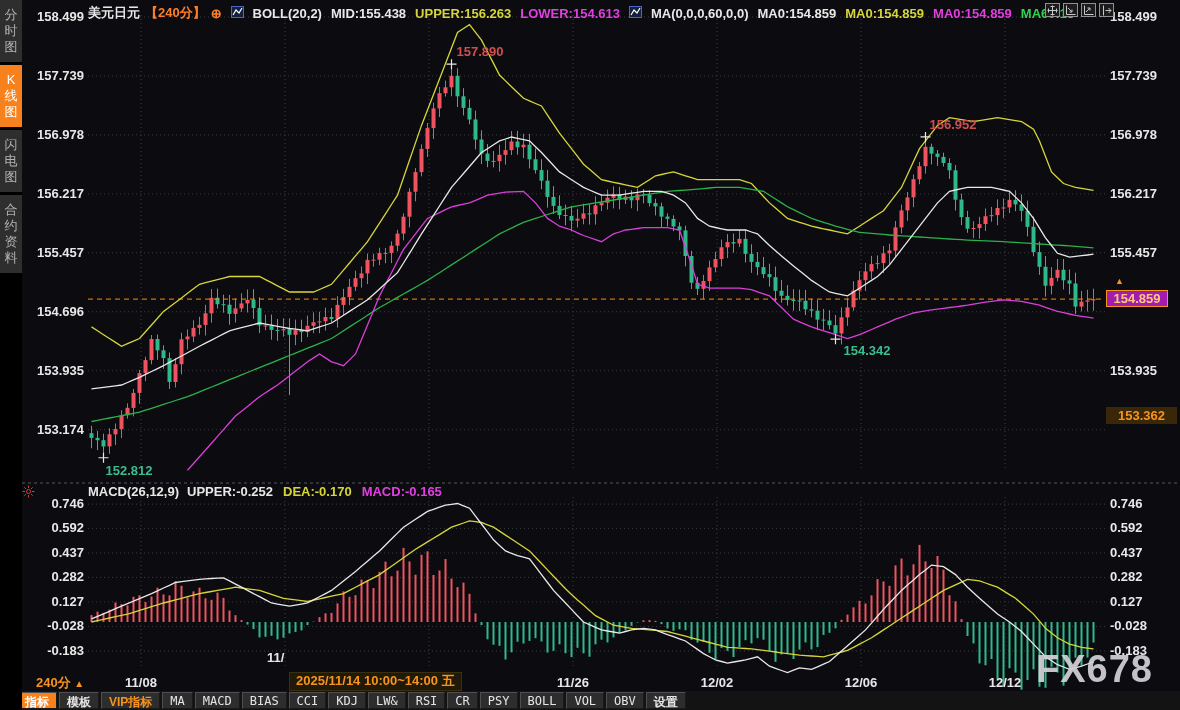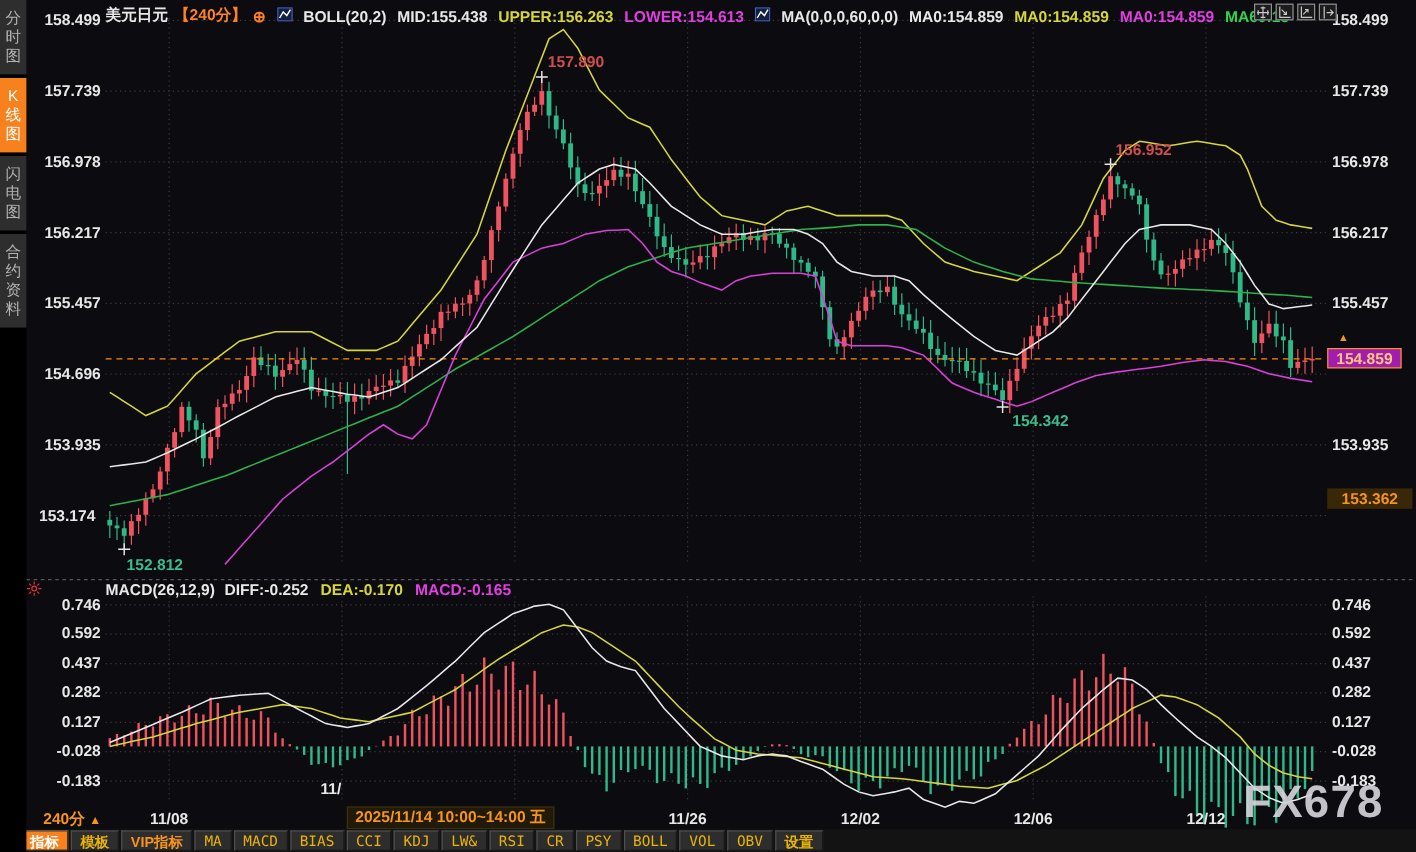--- a/index.html
+++ b/index.html
@@ -37,21 +37,21 @@
   #period-label{position:absolute;left:36px;top:674px;color:#f7941d;font-size:13px;font-weight:bold;z-index:20;}
   #period-label .tri{font-size:10px;}
   .xdate{position:absolute;top:675px;transform:translateX(-50%);color:#e8e8e8;font-size:13px;font-weight:bold;z-index:12;}
   .xdate.partial{transform:none;}
   #xtooltip{position:absolute;left:289px;top:672px;height:17px;padding:0 6px;background:#221a08;
             border:1px solid #39300f;color:#f7941d;font-size:13px;font-weight:bold;line-height:16px;z-index:14;}
   
   #toolbar-row{position:absolute;left:0;top:691px;width:1180px;height:19px;background:#131313;z-index:18;}
   #toolbar{position:absolute;left:17px;top:692px;display:flex;gap:2px;z-index:19;}
   .tb{height:17px;box-sizing:border-box;padding:1px 7px 0;background:#2d2d2d;border:1px solid #4f4f4f;
-      border-right-color:#191919;border-bottom-color:#191919;color:#eab308;font-size:12px;cursor:pointer;
+      border-right-color:#191919;border-bottom-color:#191919;color:#e5e5e5;font-size:12px;cursor:pointer;
       font-family:"DejaVu Sans Mono","Liberation Mono",monospace;}
   .tb.cn{font-family:"Liberation Sans",sans-serif;font-weight:bold;}
   .tb.active{background:#f7811c;color:#fff;}
   .tb.vip{color:#f7941d;}
   #watermark{position:absolute;left:1036px;top:648px;font-size:38px;font-weight:bold;color:#d2d2d8;
              opacity:.92;letter-spacing:1px;z-index:25;}
 </style>
 </head>
 <body>
 
@@ -666,41 +666,41 @@
 
   <div id="macd-star"><svg width="13" height="13">
         <g stroke="#e03636" fill="none">
           <circle cx="6.5" cy="6.5" r="2"></circle>
           <path d="M6.5 0.5 V3 M6.5 10 V12.5 M0.5 6.5 H3 M10 6.5 H12.5 M2.3 2.3 L4 4 M9 9 L10.7 10.7 M10.7 2.3 L9 4 M4 9 L2.3 10.7"></path>
         </g>
       </svg></div>
 
   <div id="macd-hdr">
     <span class="c-w">MACD(26,12,9)</span>
-    <span class="c-w" style="margin-left:-2px;">DIFF:-0.252</span>
+    <span class="c-w" style="margin-left:-2px;">UPPER:-0.252</span>
     <span class="c-y">DEA:-0.170</span>
     <span class="c-m">MACD:-0.165</span>
   </div>
 
   <div id="badge-tri">▲</div>
   <div id="price-badge">154.859</div>
   <div id="low-badge">153.362</div>
 
   <div id="period-label"><span>240分</span> <span class="tri">▲</span></div>
   <div id="xtooltip">2025/11/14 10:00~14:00 五</div>
 
   <div id="labels-layer">
       <div class="yl" style="top: 9px;">158.499</div>
       <div class="yl" style="top: 67.9px;">157.739</div>
       <div class="yl" style="top: 126.877px;">156.978</div>
       <div class="yl" style="top: 185.855px;">156.217</div>
       <div class="yl" style="top: 244.755px;">155.457</div>
       <div class="yl" style="top: 303.732px;">154.696</div>
       <div class="yl" style="top: 362.71px;">153.935</div>
-      <div class="yl" style="top: 421.687px; text-align: center;">153.174</div>
+      <div class="yl" style="top: 421.687px;">153.174</div>
       <div class="yr" style="top: 9px;">158.499</div>
       <div class="yr" style="top: 67.9px;">157.739</div>
       <div class="yr" style="top: 126.877px;">156.978</div>
       <div class="yr" style="top: 185.855px;">156.217</div>
       <div class="yr" style="top: 244.755px;">155.457</div>
       <div class="yr" style="top: 362.71px;">153.935</div>
       <div class="yl" style="top: 496.132px;">0.746</div>
       <div class="yr" style="top: 496.132px;">0.746</div>
       <div class="yl" style="top: 520.464px;">0.592</div>
       <div class="yr" style="top: 520.464px;">0.592</div>

